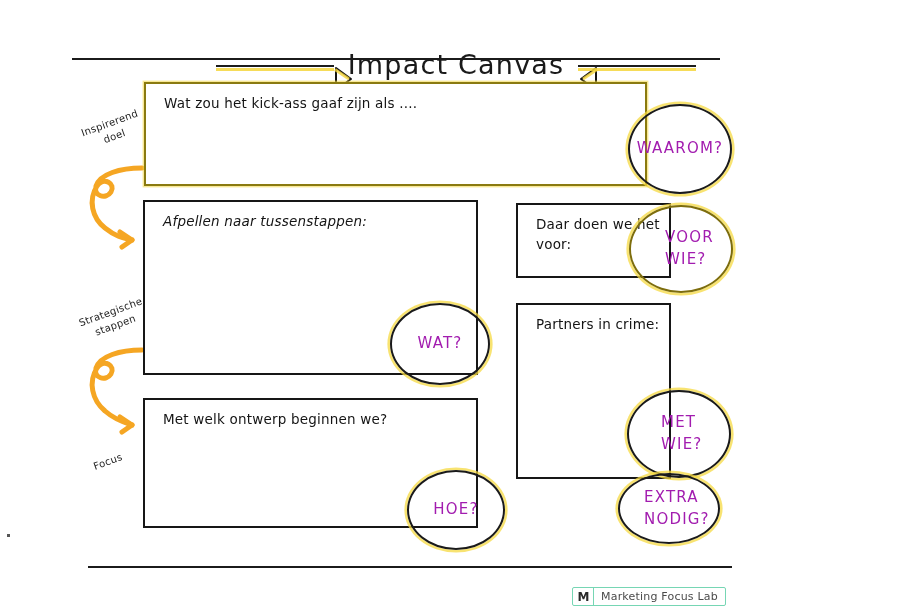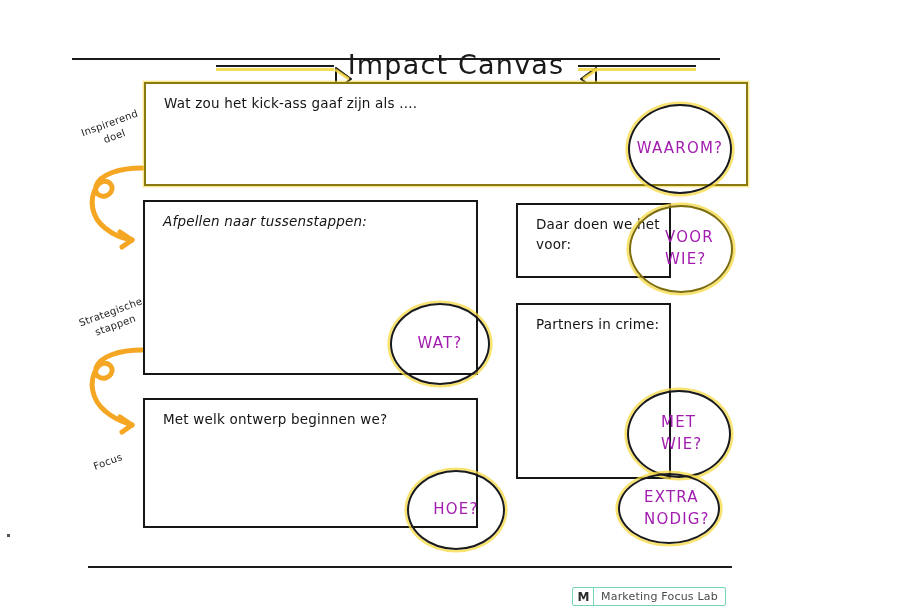--- a/index.html
+++ b/index.html
@@ -233,21 +233,21 @@
     <g stroke="#f5a623" stroke-width="5" fill="none" stroke-linecap="round" stroke-linejoin="round">
       <path d="M142,350 C120,350 100,356 96,368
                C93,378 106,382 111,374
                C116,366 104,358 97,368
                C88,382 92,400 105,411
                C114,419 122,422 132,425"></path>
       <path d="M132,425 L120,417 M132,425 L122,432" stroke-width="5"></path>
     </g>
   </svg>
 
-  <div class="box box-goal" style="left:144px; top:82px; width:604px; height:104px;">
+  <div class="box box-goal" style="left:144px; top:82px; width:503px; height:104px;">
     <div class="box-label">Wat zou het kick-ass gaaf zijn als ....</div>
   </div>
 
   <div class="box box-dark" style="left:143px; top:200px; width:335px; height:175px;font-style:italic;">
     <div class="box-label">Afpellen naar tussenstappen:</div>
   </div>
 
   <div class="box box-dark" style="left:143px; top:398px; width:335px; height:130px;">
     <div class="box-label">Met welk ontwerp beginnen we?</div>
   </div>

